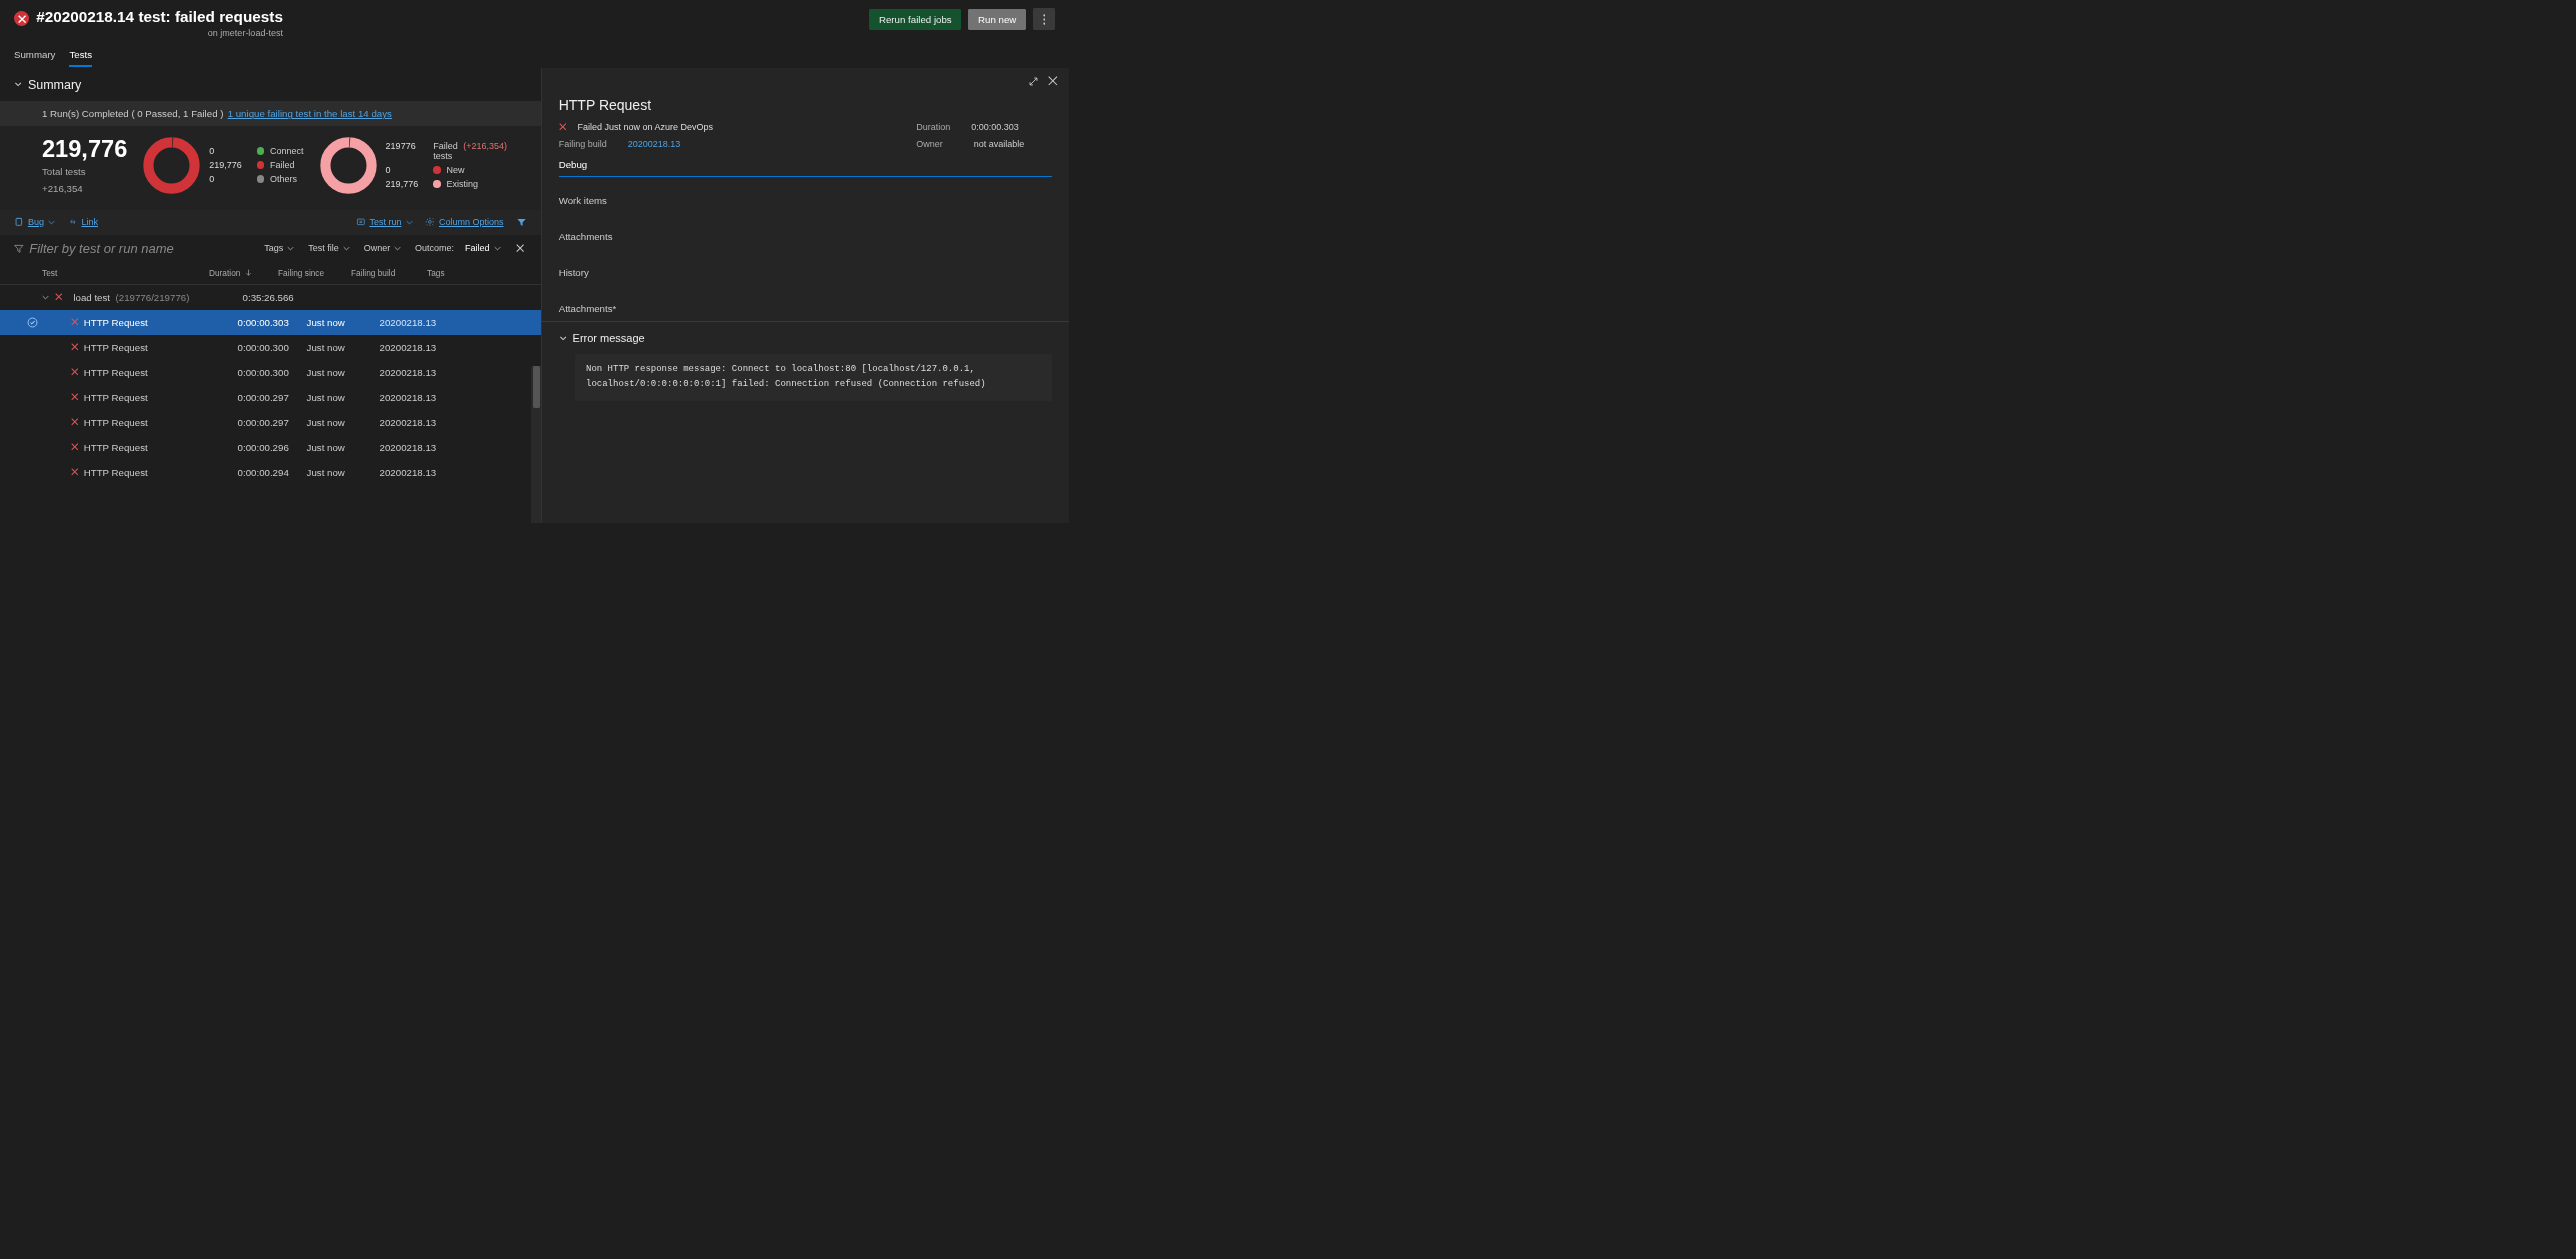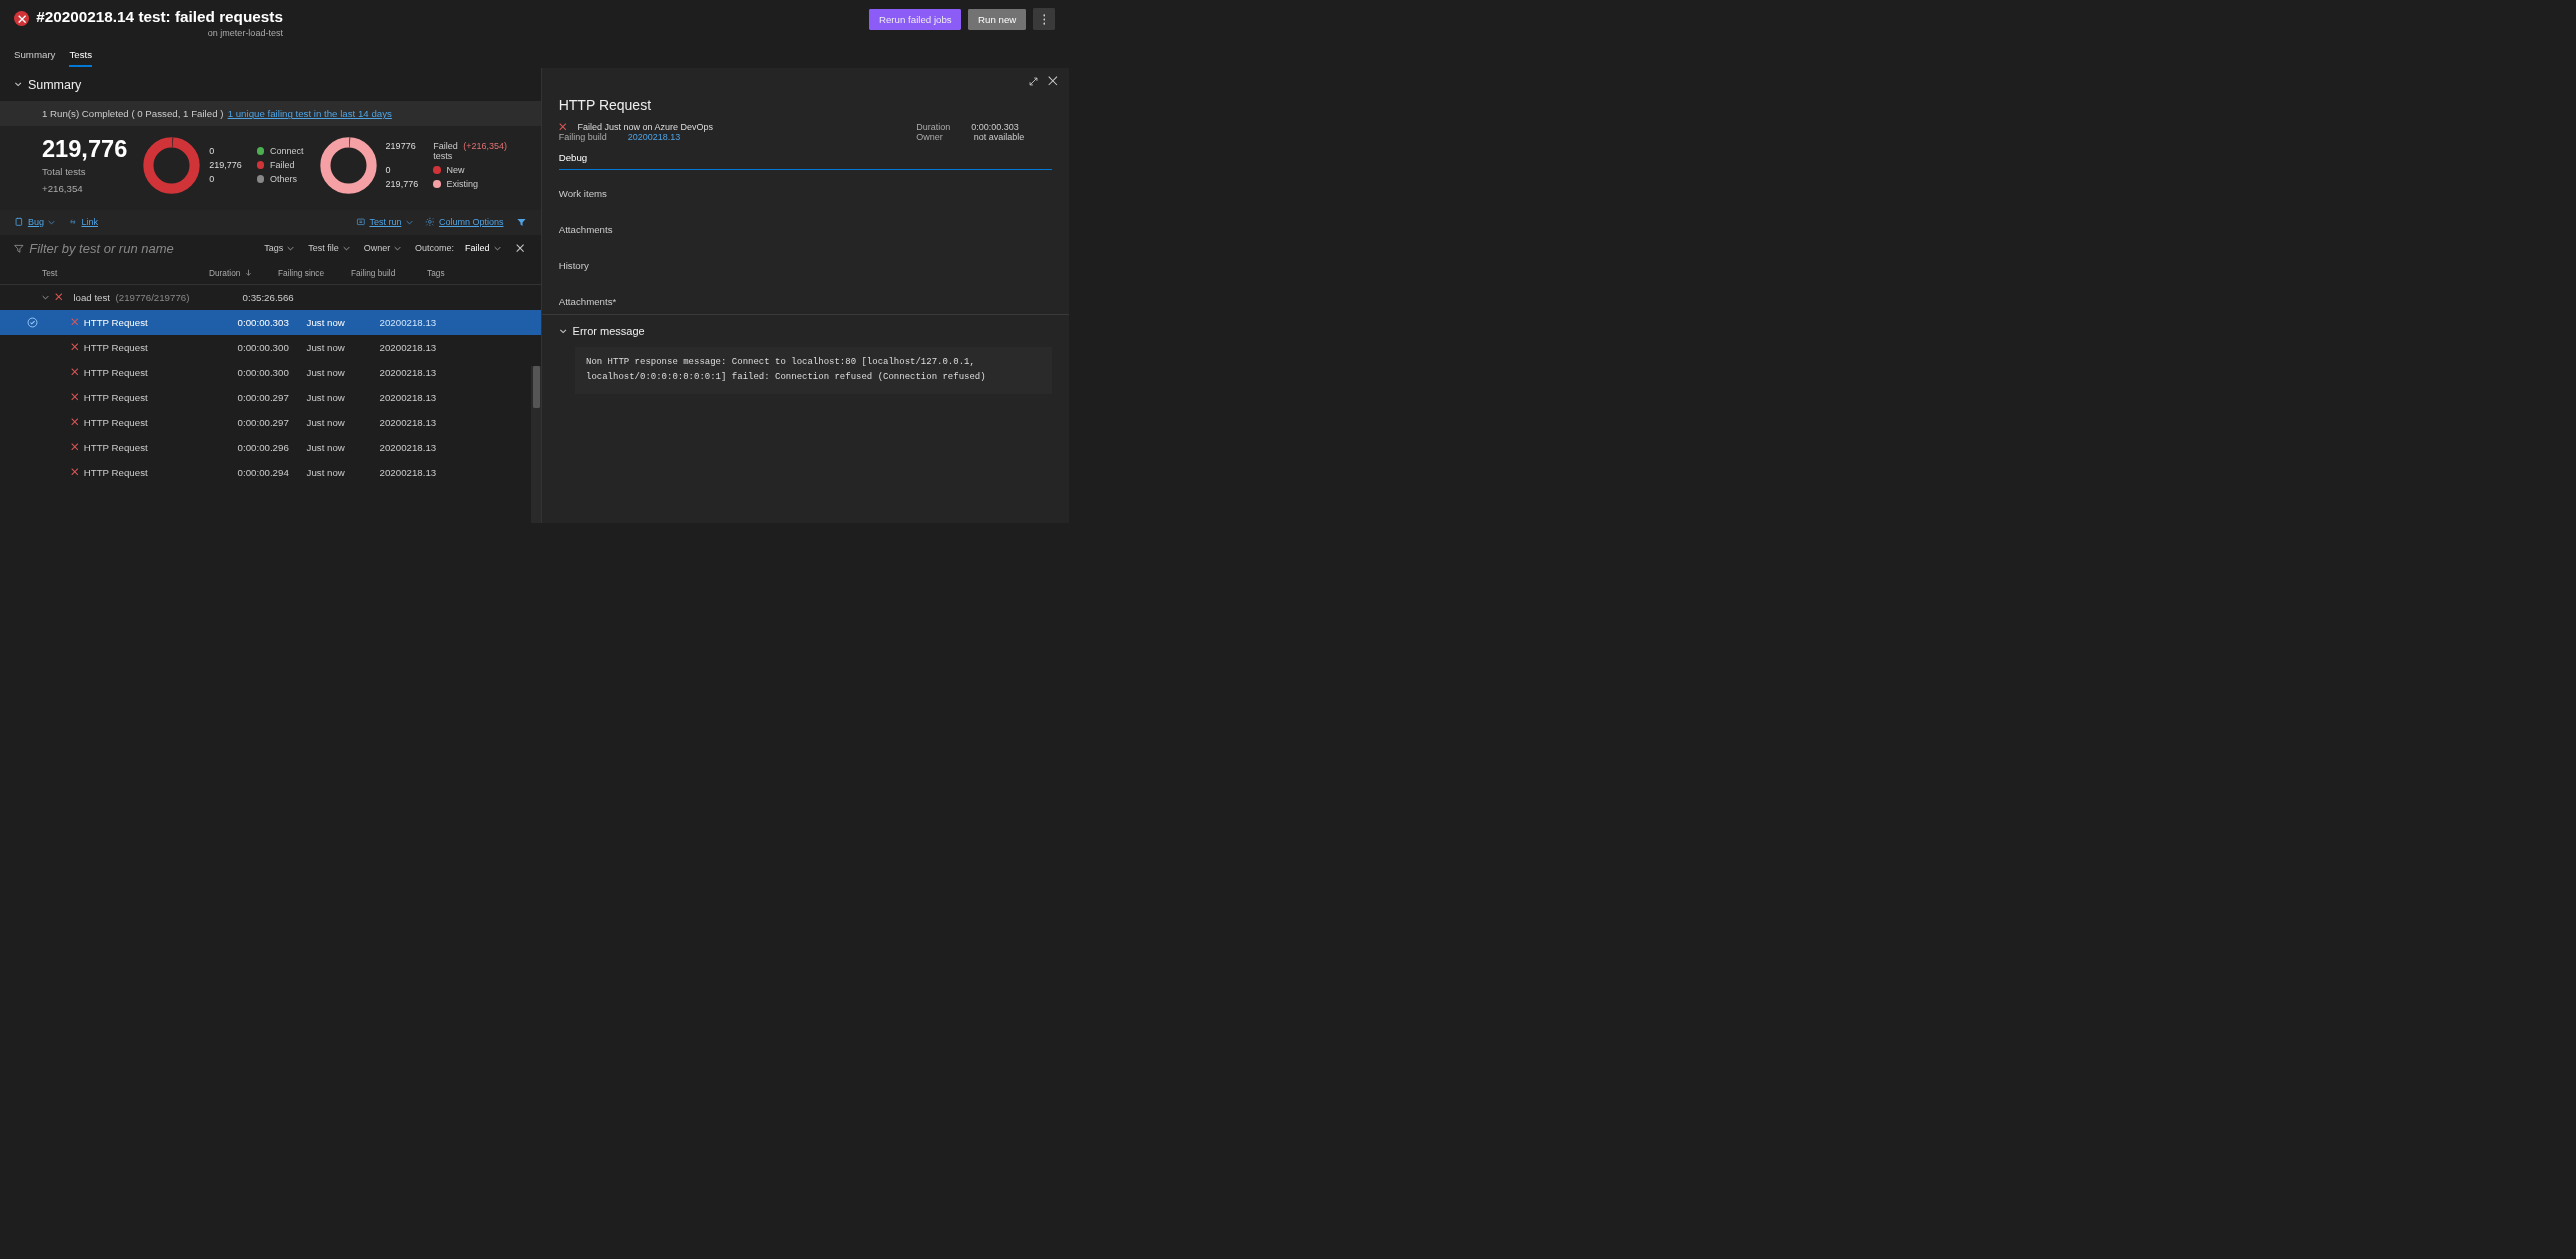--- a/index.html
+++ b/index.html
@@ -22,21 +22,21 @@
     .status-badge-fail {
       width: 15.3px; height: 15.3px; border-radius: 50%;
       background: #d13438; display: flex; align-items: center; justify-content: center;
       margin-top: 2.8px;
     }
     .status-badge-fail svg { width: 8.3px; height: 8.3px; }
     .title-block h1 { font-size: 15.3px; font-weight: 600; color: #fff; }
     .title-block .subtitle { font-size: 9px; color: #aaa; margin-top: 1.4px; text-align: right; }
     .header-actions { display: flex; gap: 7px; align-items: center; }
     .btn { padding: 4.9px 9.7px; border: none; font-size: 9.7px; cursor: pointer; border-radius: 1.4px; }
-    .btn-default { background: #8b5cf6; color: #eee; }
+    .btn-default { background: #14532d; color: #eee; }
     .btn-primary { background: #737373; color: #fff; }
     .btn-icon { background: #3a3a3a; width: 22px; height: 22px; display: flex; align-items:center; justify-content:center; border-radius:1.4px; cursor:pointer; }
     .tabs { display: flex; gap: 14px; padding: 7px 14px 0 14px; border-bottom: 0.7px solid transparent; }
     .tab { padding: 4.2px 0 7px 0; color: #ccc; cursor: pointer; position: relative; font-size: 9.7px; }
     .tab.active { color: #fff; }
     .tab.active::after { content:''; position:absolute; bottom:0; left:0; right:0; height:1.4px; background:#0078d4; }
     .main { display: flex; height: calc(100% - 76px); }
     .left-panel { width: 541px; overflow-y: auto; }
     .right-panel { flex: 1; background: #252526; border-left: 0.7px solid #333; }
     .section-header { display: flex; align-items: center; gap: 5.6px; padding: 9.7px 14px; font-size: 12.5px; color: #eee; }
@@ -91,21 +91,21 @@
     .detail-tabs { display:flex; gap:14px; padding:5.6px 16.7px 0 16.7px; border-bottom:0.7px solid #3a3a3a;flex-direction:column;}
     .detail-tab { padding:4.2px 0 7px 0; color:#ccc; cursor:pointer; position:relative; font-size:9.7px;}
     .detail-tab.active { color:#fff;}
     .detail-tab.active::after{content:'';position:absolute;bottom:-0.7px;left:0;right:0;height:1.4px;background:#0078d4;}
     .collapsible-hdr{ display:flex; align-items:center; gap:5.6px; padding:9.7px 16.7px; font-size:11px; color:#eee; cursor:pointer;}
     .error-box { margin:0 16.7px 8.3px 33px; background:#2a2a2a; padding:8.3px 11px; font-family:"Consolas","Courier New",monospace; font-size:9px; color:#ddd; line-height:1.7; white-space:pre-wrap;}
     .scrollbar-track{position:absolute; right:0; top:298px; width:9.7px; height:236px; background:#2a2a2a;}
     .left-panel{position:relative;}
     .scrollbar-thumb{position:absolute; top:0; left:1.4px; width:7px; height:42px; background:#555; border-radius:1.4px;}
     .two-col { display:flex; justify-content:space-between; padding:0 16.7px;}
-    .two-col .col{display:flex;flex-direction:column; font-size:9px;}
+    .two-col .col{display:flex;flex-direction:column; gap:7px; font-size:9px;}
     .two-col .lbl{color:#aaa;}
   </style>
 </head>
 <body>
 
 <div class="header">
   <div class="header-left">
     <div class="status-badge-fail">
       <svg viewBox="0 0 12 12">
           <path d="M1 1 L11 11 M11 1 L1 11" stroke="#fff" stroke-width="2" fill="none"></path>

